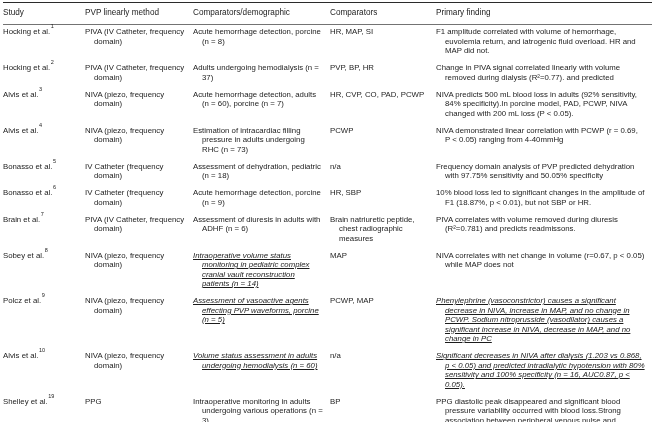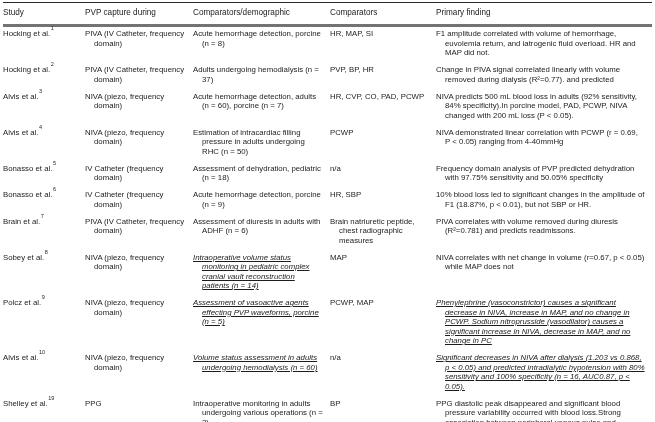--- a/index.html
+++ b/index.html
@@ -31,21 +31,21 @@
   col.c-method  { width: 108px; }
   col.c-app     { width: 137px; }
   col.c-comp    { width: 106px; }
   col.c-finding { width: 216px; }
   th {
     text-align: left;
     font-weight: normal;
     font-size: 8.2px;
     line-height: 9.6px;
     padding: 5px 6px 6px 0;
-    border-bottom: 3px solid #737373;
+    border-bottom: 1px solid #737373;
     color: #1c1c1c;
     vertical-align: top;
   }
   td {
     vertical-align: top;
     font-size: 7.8px;
     line-height: 9.5px;
     padding: 2.5px 7px 5px 0;
     color: #1c1c1c;
   }
@@ -70,21 +70,21 @@
     <colgroup>
       <col class="c-study">
       <col class="c-method">
       <col class="c-app">
       <col class="c-comp">
       <col class="c-finding">
     </colgroup>
     <thead>
       <tr>
         <th>Study</th>
-        <th>PVP capture during</th>
+        <th>PVP linearly method</th>
         <th>Comparators/demographic</th>
         <th>Comparators</th>
         <th>Primary finding</th>
       </tr>
     </thead>
     <tbody>
         <tr>
           <td class="hang"><span>Hocking et al.</span><sup class="ref">1</sup></td>
           <td class="hang">PIVA (IV Catheter, frequency domain)</td>
           <td class="hang">Acute hemorrhage detection, porcine (n = 8)</td>
@@ -101,21 +101,21 @@
         <tr>
           <td class="hang"><span>Alvis et al.</span><sup class="ref">3</sup></td>
           <td class="hang">NIVA (piezo, frequency domain)</td>
           <td class="hang">Acute hemorrhage detection, adults (n = 60), porcine (n = 7)</td>
           <td class="hang">HR, CVP, CO, PAD, PCWP</td>
           <td class="hang">NIVA predicts 500 mL blood loss in adults (92% sensitivity, 84% specificity).In porcine model, PAD, PCWP, NIVA changed with 200 mL loss (P &lt; 0.05).</td>
         </tr>
         <tr>
           <td class="hang"><span>Alvis et al.</span><sup class="ref">4</sup></td>
           <td class="hang">NIVA (piezo, frequency domain)</td>
-          <td class="hang">Estimation of intracardiac filling pressure in adults undergoing RHC (n = 50)</td>
+          <td class="hang">Estimation of intracardiac filling pressure in adults undergoing RHC (n = 73)</td>
           <td class="hang">PCWP</td>
           <td class="hang">NIVA demonstrated linear correlation with PCWP (r = 0.69, P &lt; 0.05) ranging from 4-40mmHg</td>
         </tr>
         <tr>
           <td class="hang"><span>Bonasso et al.</span><sup class="ref">5</sup></td>
           <td class="hang">IV Catheter (frequency domain)</td>
           <td class="hang">Assessment of dehydration, pediatric (n = 18)</td>
           <td class="hang">n/a</td>
           <td class="hang">Frequency domain analysis of PVP predicted dehydration with 97.75% sensitivity and 50.05% specificity</td>
         </tr>

